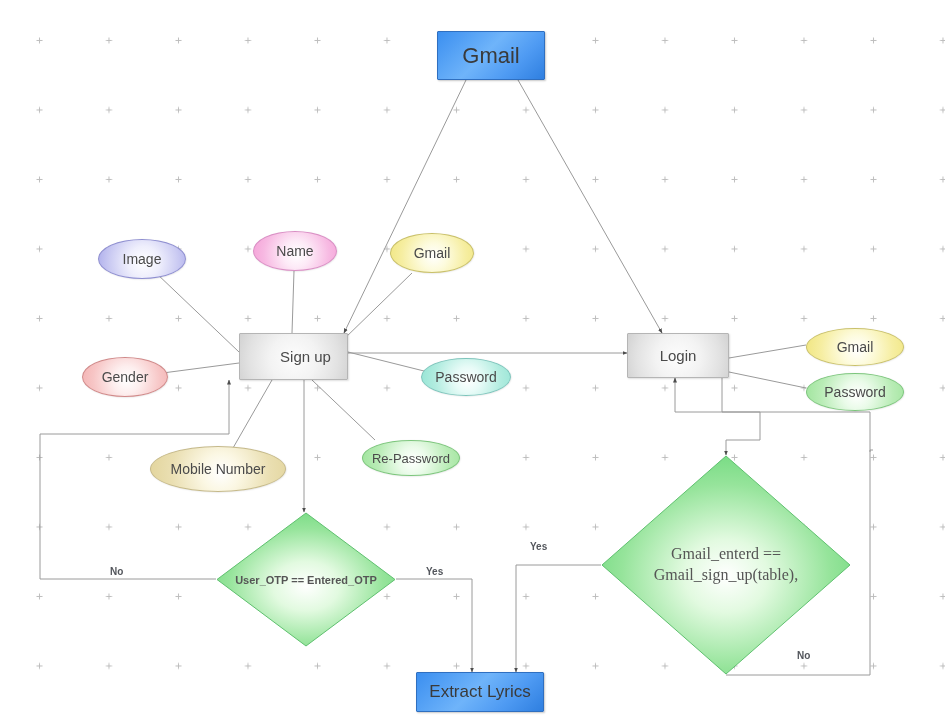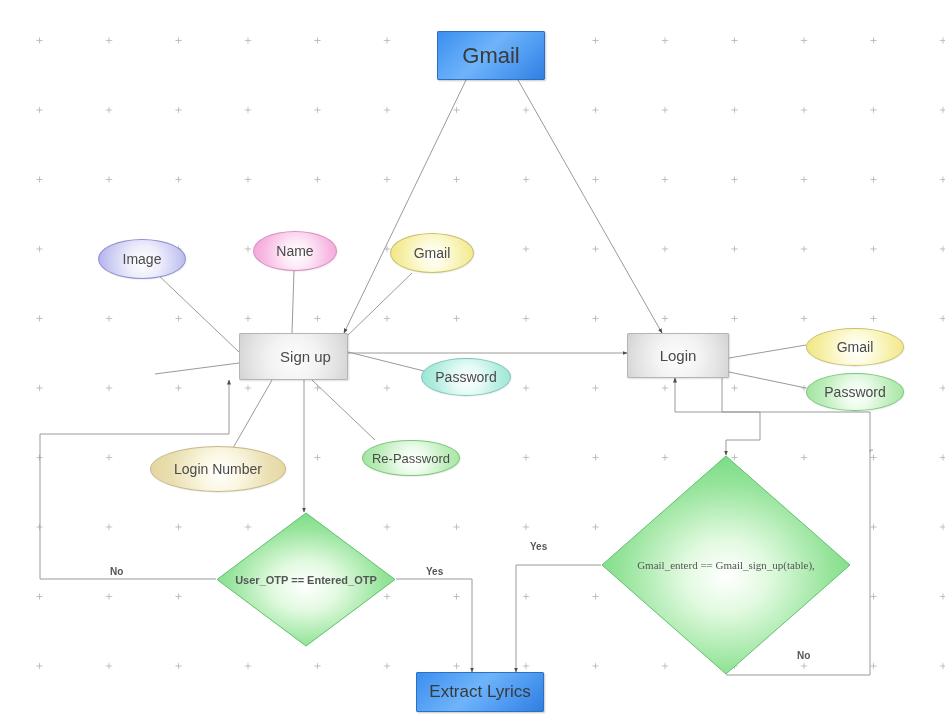--- a/index.html
+++ b/index.html
@@ -73,21 +73,21 @@
     height: 100%;
     display: flex;
     align-items: center;
     justify-content: center;
     text-align: center;
     color: #555555;
     pointer-events: none;
   }
   .dlabel-big {
     font-family: "Liberation Serif", serif;
-    font-size: 11px;
+    font-size: 16px;
     line-height: 1.3;
   }
   .dlabel-small {
     font-family: "Liberation Sans", sans-serif;
     font-size: 11px;
     font-weight: bold;
   }
   .edge-label {
     position: absolute;
     font-size: 10px;
@@ -172,27 +172,30 @@
   </div>
 
   <div class="node ellipse el-pink" style="left:253px; top:231px; width:84px; height:40px;justify-content:center;">
     <span>Name</span>
   </div>
 
   <div class="node ellipse el-yellow" style="left:390px; top:233px; width:84px; height:40px;">
     <span>Gmail</span>
   </div>
 
+  <div class="node ellipse el-red" style="left:82px; top:357px; width:86px; height:40px;">
+    <span>Gender</span>
+  </div>
 
   <div class="node ellipse el-teal" style="left:421px; top:358px; width:90px; height:38px;">
     <span>Password</span>
   </div>
 
   <div class="node ellipse el-tan" style="left:150px; top:446px; width:136px; height:46px;">
-    <span>Login Number</span>
+    <span>Mobile Number</span>
   </div>
 
   <div class="node ellipse el-green" style="left:362px; top:440px; width:98px; height:36px; font-size:13px;">
     <span>Re-Password</span>
   </div>
 
   <div class="node ellipse el-yellow" style="left:806px; top:328px; width:98px; height:38px;">
     <span>Gmail</span>
   </div>
 

